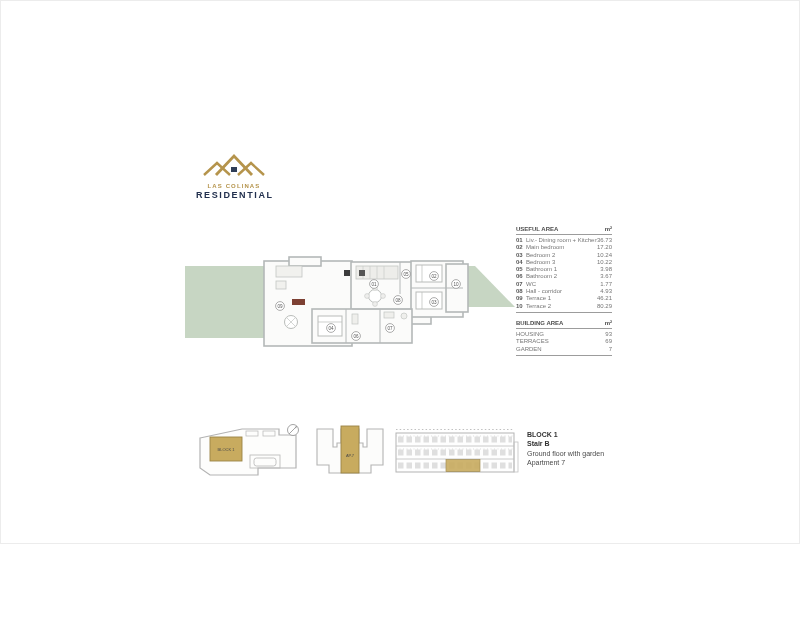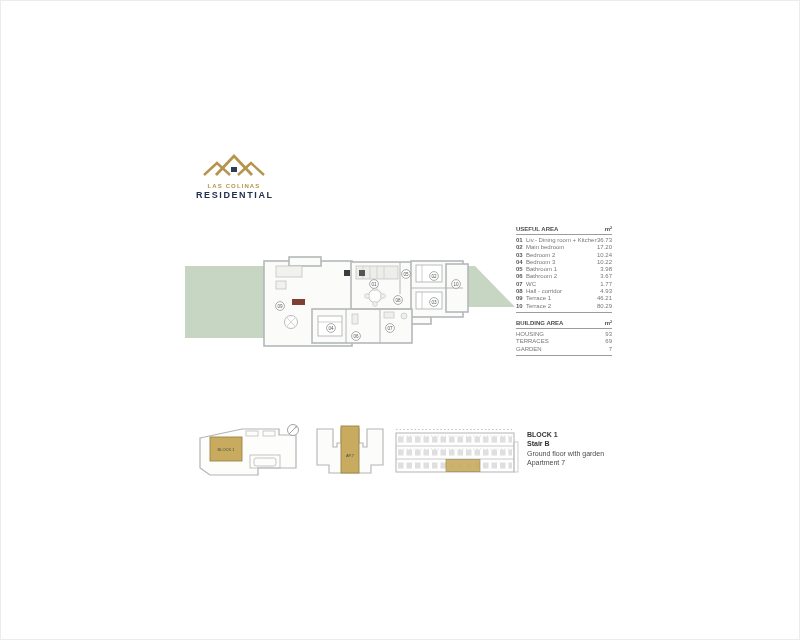--- a/index.html
+++ b/index.html
@@ -1,17 +1,17 @@
 <!DOCTYPE html>
 <html><head>
 <meta charset="utf-8">
 <style>
   html,body{margin:0;padding:0;background:#ffffff;}
   #canvas{
-    position:relative;width:800px;height:640px;background:#ffffff;
+    position:relative;width:800px;height:544px;background:#ffffff;
     font-family:"Liberation Sans", sans-serif;overflow:hidden;
     outline:1px solid #ececec;outline-offset:-1px;
   }
   .abs{position:absolute;}
 
   
   #logo{left:196px;top:152px;width:76px;text-align:center;}
   #logo .name{font-size:6px;letter-spacing:1.1px;color:#b5944c;font-weight:bold;margin-top:1px;}
   #logo .type{font-size:9px;letter-spacing:1.6px;color:#22304e;font-weight:bold;margin-top:1px;}
 

